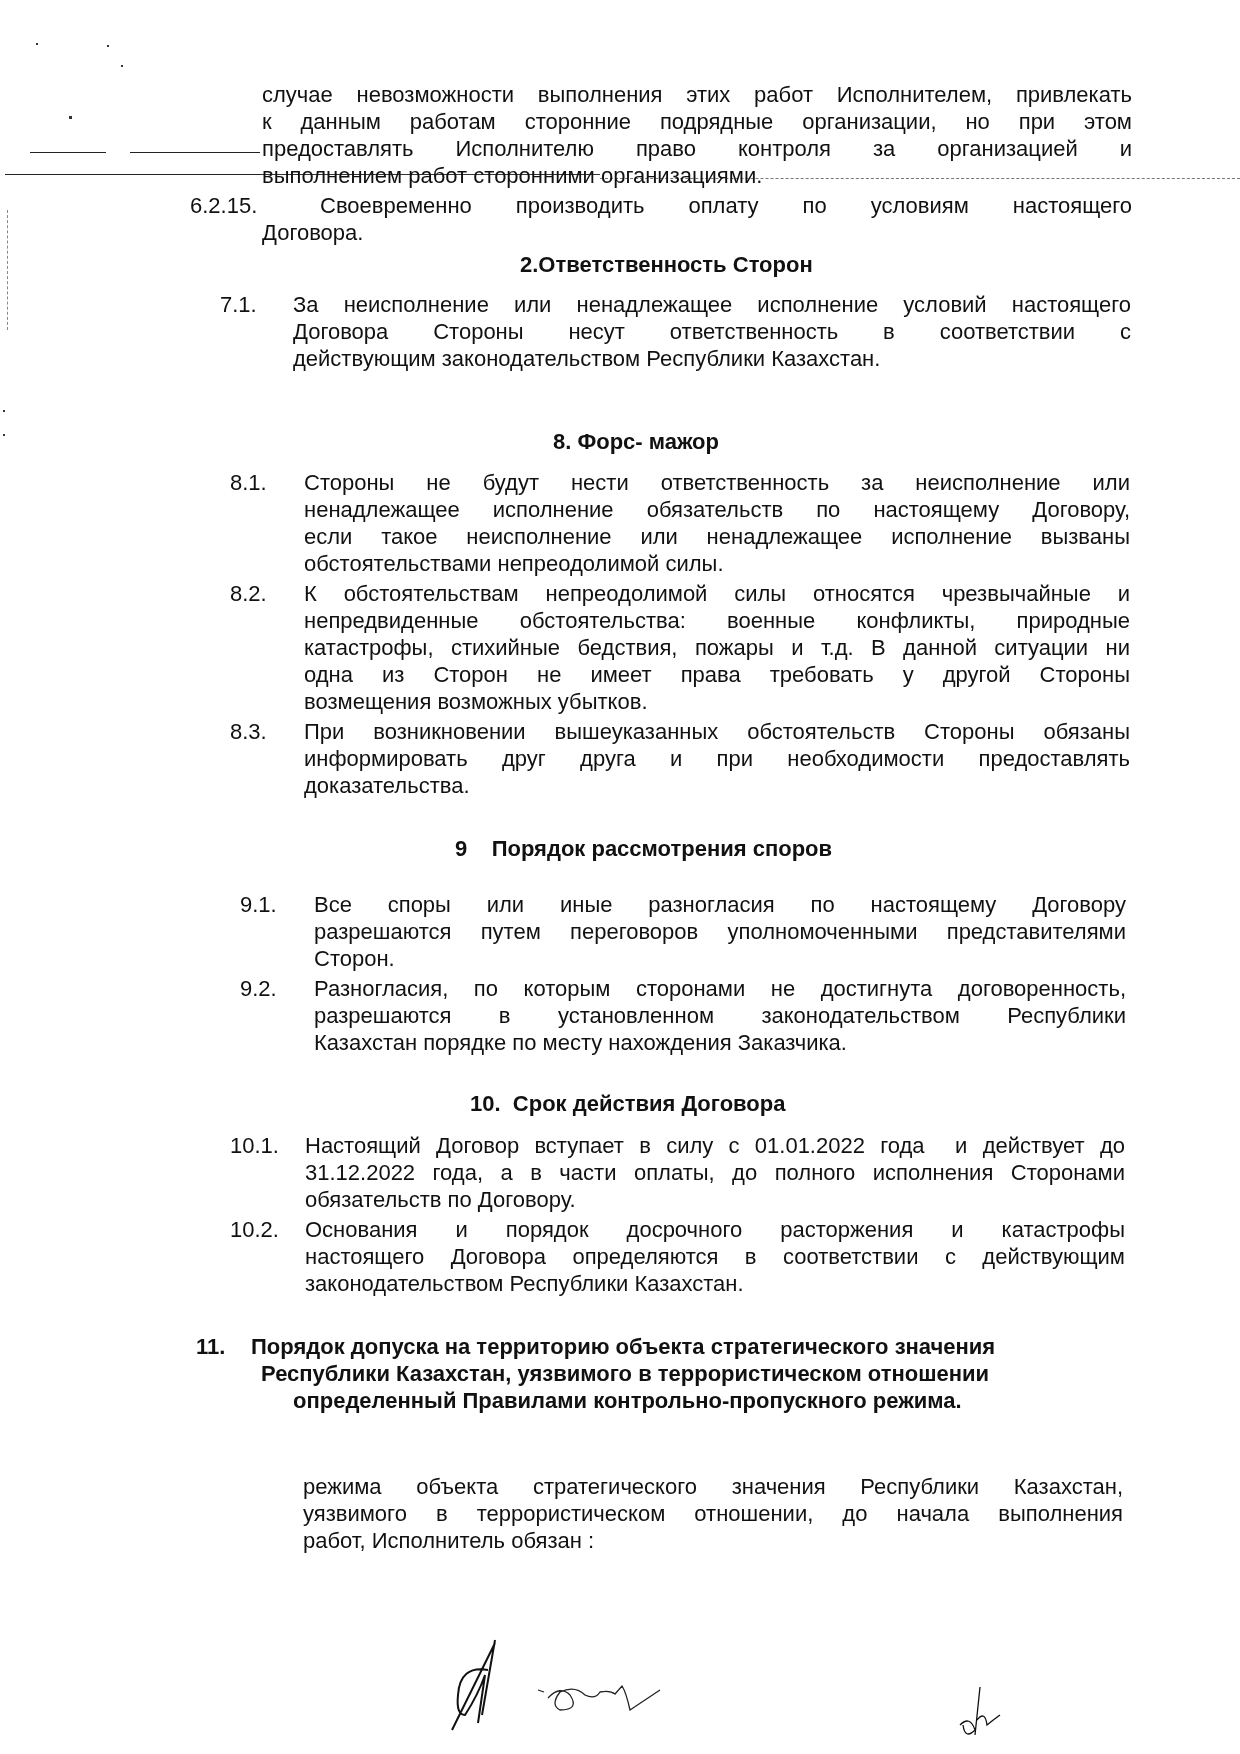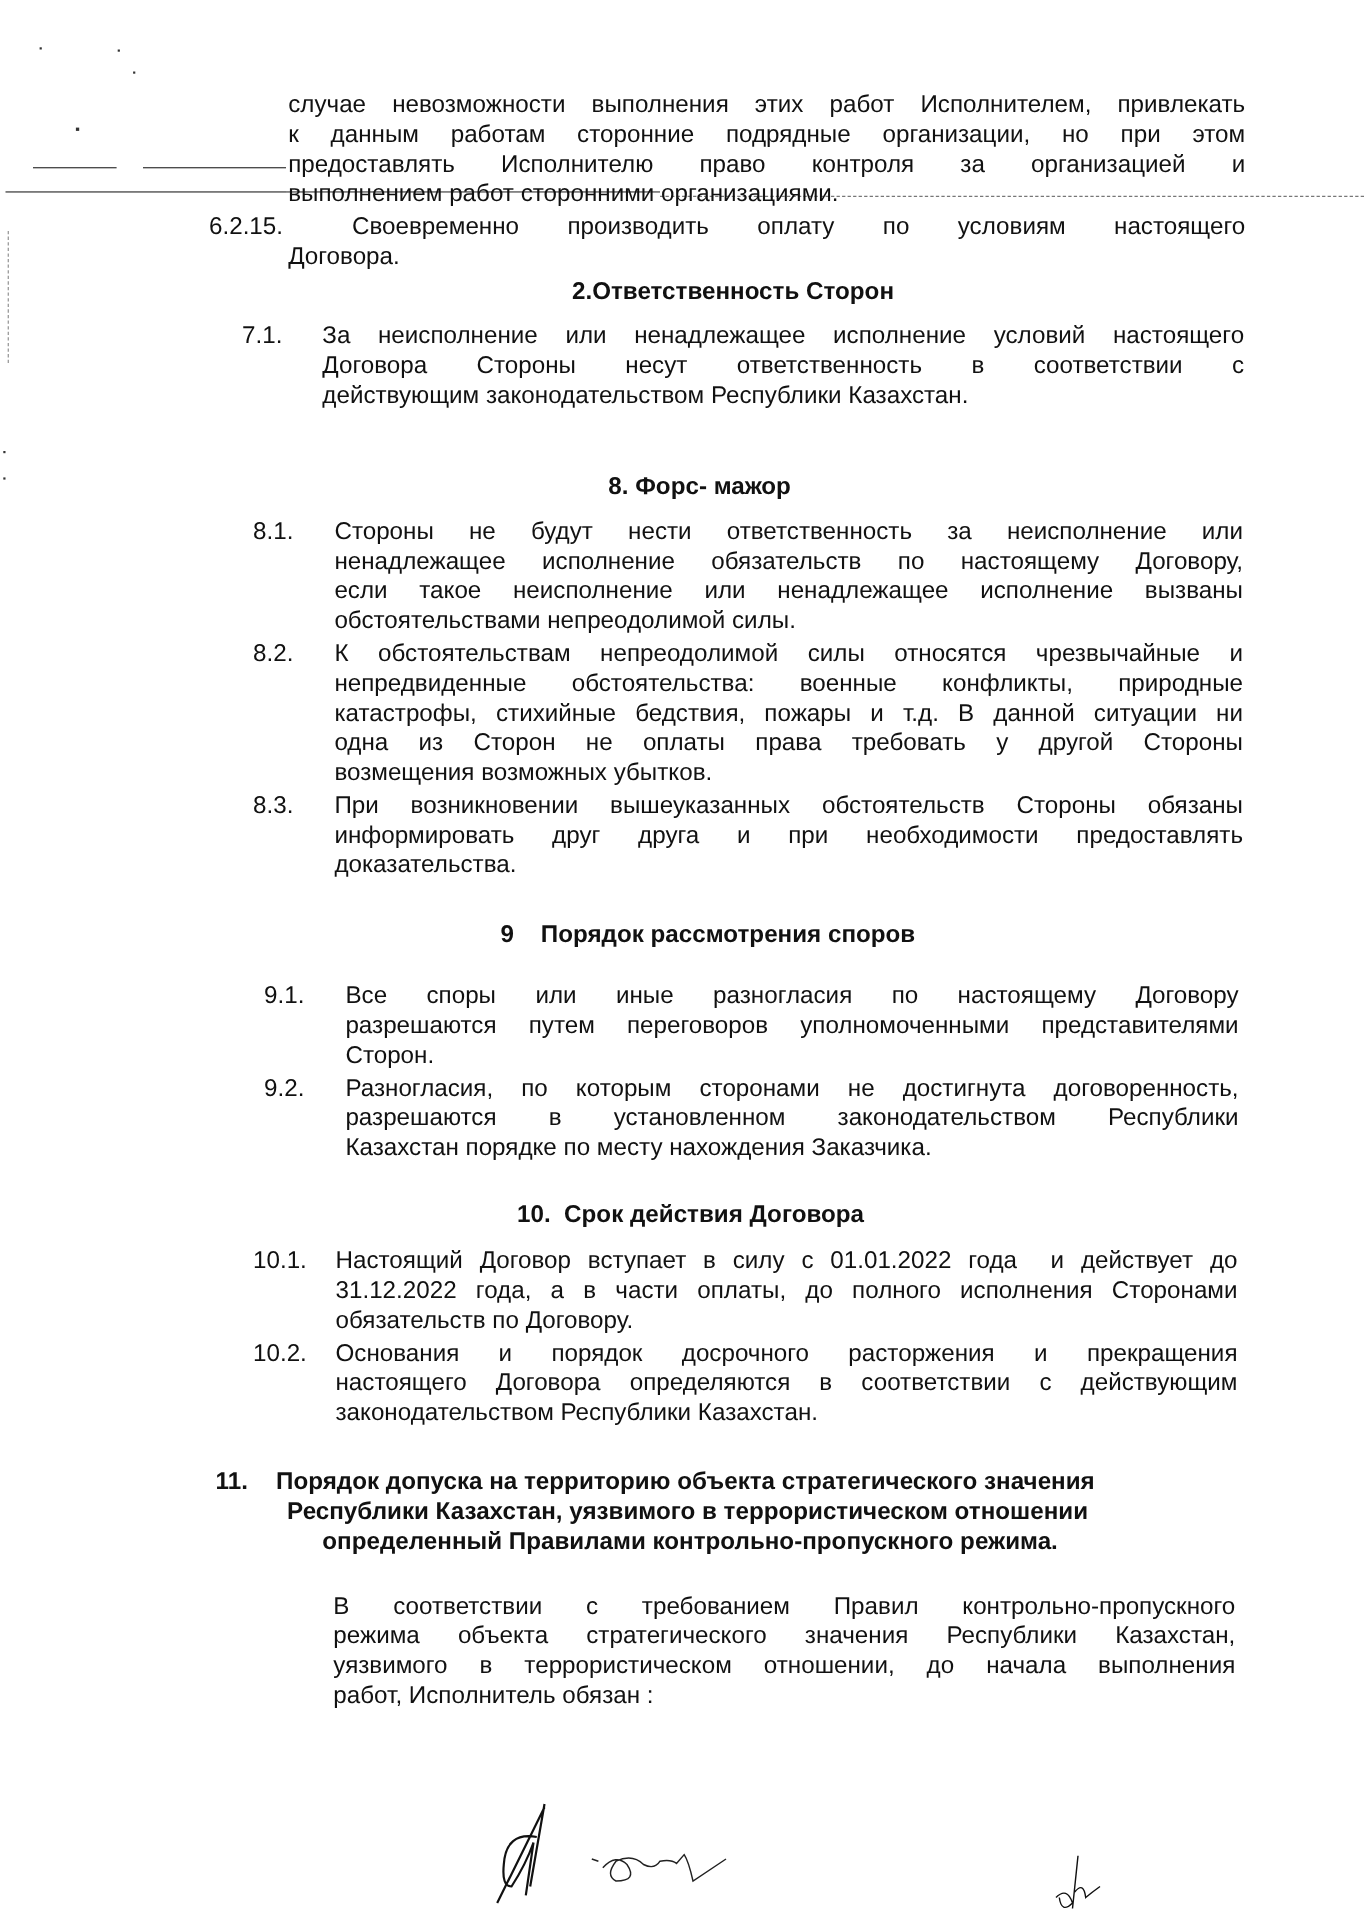--- a/index.html
+++ b/index.html
@@ -55,21 +55,21 @@
   <div class="num" style="left:230px;top:469px">8.1.</div>
   <div class="t just" style="left:304px;top:469px;width:826px">Стороны не будут нести ответственность за неисполнение или</div>
   <div class="t just" style="left:304px;top:496px;width:826px">ненадлежащее исполнение обязательств по настоящему Договору,</div>
   <div class="t just" style="left:304px;top:523px;width:826px">если такое неисполнение или ненадлежащее исполнение вызваны</div>
   <div class="t" style="left:304px;top:550px">обстоятельствами непреодолимой силы.</div>
 
   <div class="num" style="left:230px;top:580px">8.2.</div>
   <div class="t just" style="left:304px;top:580px;width:826px">К обстоятельствам непреодолимой силы относятся чрезвычайные и</div>
   <div class="t just" style="left:304px;top:607px;width:826px">непредвиденные обстоятельства: военные конфликты, природные</div>
   <div class="t just" style="left:304px;top:634px;width:826px">катастрофы, стихийные бедствия, пожары и т.д. В данной ситуации ни</div>
-  <div class="t just" style="left:304px;top:661px;width:826px">одна из Сторон не оплаты права требовать у другой Стороны</div>
+  <div class="t just" style="left:304px;top:661px;width:826px">одна из Сторон не имеет права требовать у другой Стороны</div>
   <div class="t" style="left:304px;top:688px">возмещения возможных убытков.</div>
 
   <div class="num" style="left:230px;top:718px">8.3.</div>
   <div class="t just" style="left:304px;top:718px;width:826px"> При возникновении вышеуказанных обстоятельств Стороны обязаны</div>
   <div class="t just" style="left:304px;top:745px;width:826px">информировать друг друга и при необходимости предоставлять</div>
   <div class="t" style="left:304px;top:772px">доказательства.</div>
 
   <div class="h" style="left:455px;top:835px;white-space:pre">9    Порядок рассмотрения споров</div>
   <div class="num" style="left:240px;top:891px">9.1.</div>
   <div class="t just" style="left:314px;top:891px;width:812px">Все споры или иные разногласия по настоящему Договору</div>
@@ -81,30 +81,29 @@
   <div class="t just" style="left:314px;top:1002px;width:812px">разрешаются в установленном законодательством Республики</div>
   <div class="t" style="left:314px;top:1029px">Казахстан порядке по месту нахождения Заказчика.</div>
 
   <div class="h" style="left:470px;top:1090px;white-space:pre">10.  Срок действия Договора</div>
   <div class="num" style="left:230px;top:1132px">10.1.</div>
   <div class="t just" style="left:305px;top:1132px;width:820px;white-space:pre">Настоящий Договор вступает в силу с 01.01.2022 года  и действует до</div>
   <div class="t just" style="left:305px;top:1159px;width:820px">31.12.2022 года, а в части оплаты, до полного исполнения Сторонами</div>
   <div class="t" style="left:305px;top:1186px">обязательств по Договору.</div>
 
   <div class="num" style="left:230px;top:1216px">10.2.</div>
-  <div class="t just" style="left:305px;top:1216px;width:820px">Основания и порядок досрочного расторжения и прекращения</div>
+  <div class="t just" style="left:305px;top:1216px;width:820px">Основания и порядок досрочного расторжения и катастрофы</div>
   <div class="t just" style="left:305px;top:1243px;width:820px">настоящего Договора определяются в соответствии с действующим</div>
   <div class="t" style="left:305px;top:1270px">законодательством Республики Казахстан.</div>
 
   <div class="h" style="left:196px;top:1333px">11.</div>
   <div class="h" style="left:251px;top:1333px">Порядок допуска на территорию объекта стратегического значения</div>
   <div class="h" style="left:261px;top:1360px">Республики Казахстан, уязвимого в террористическом отношении</div>
   <div class="h" style="left:293px;top:1387px">определенный Правилами контрольно-пропускного режима.</div>
 
-  <div class="t just" style="left:303px;top:1446px;width:820px">В соответствии с требованием Правил контрольно-пропускного</div>
   <div class="t just" style="left:303px;top:1473px;width:820px">режима объекта стратегического значения Республики Казахстан,</div>
   <div class="t just" style="left:303px;top:1500px;width:820px">уязвимого в террористическом отношении, до начала выполнения</div>
   <div class="t" style="left:303px;top:1527px">работ, Исполнитель обязан :</div>
 
   <svg class="sig" style="left:440px;top:1635px" width="80" height="100">
     <path d="M55 8 L12 95 M48 35 Q20 30 18 60 Q16 80 25 80 Q38 60 45 40 L38 88 M55 5 L42 80" fill="none" stroke="#111" stroke-width="2"></path>
   </svg>
   <svg class="sig" style="left:530px;top:1680px" width="150" height="60">
     <path d="M8 10 L14 12 M18 18 Q30 5 40 15 Q50 30 30 30 Q20 25 30 12 Q45 5 55 15 Q65 20 70 12 Q80 10 85 14 L92 6 Q96 12 100 30 L130 10" fill="none" stroke="#222" stroke-width="1.3"></path>
   </svg>

